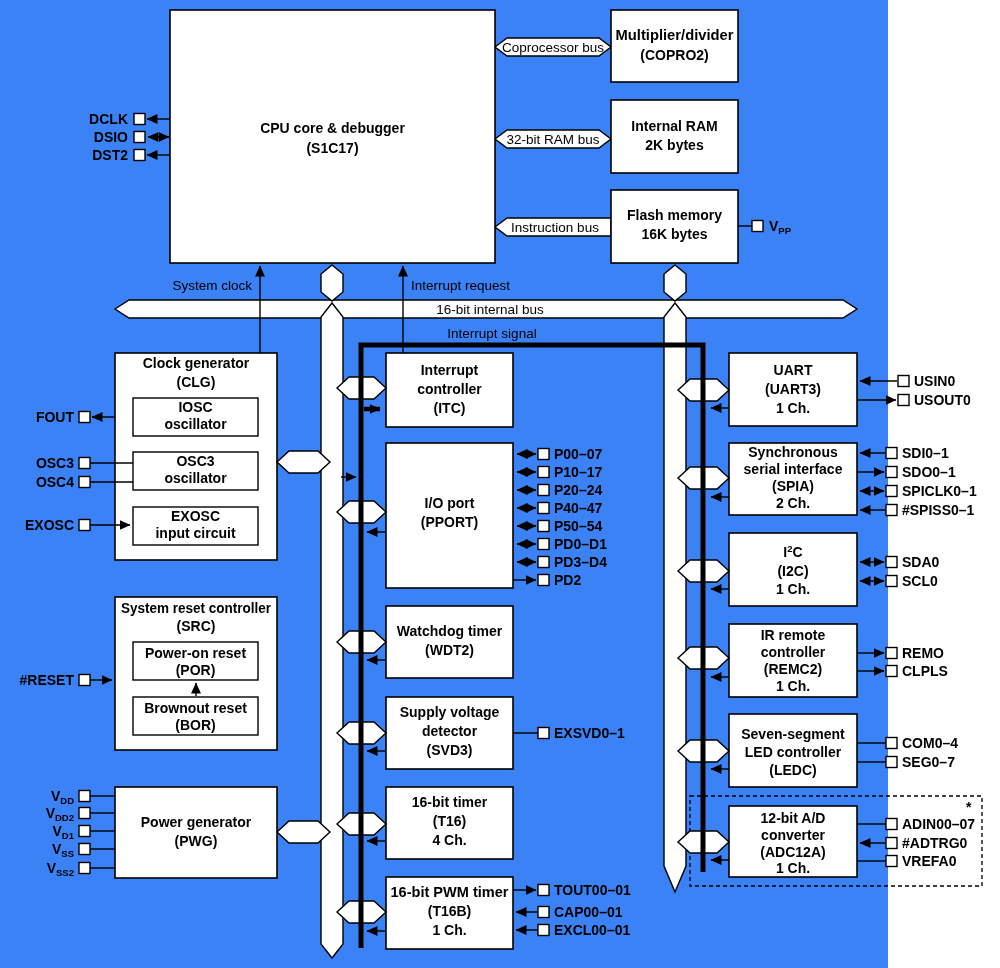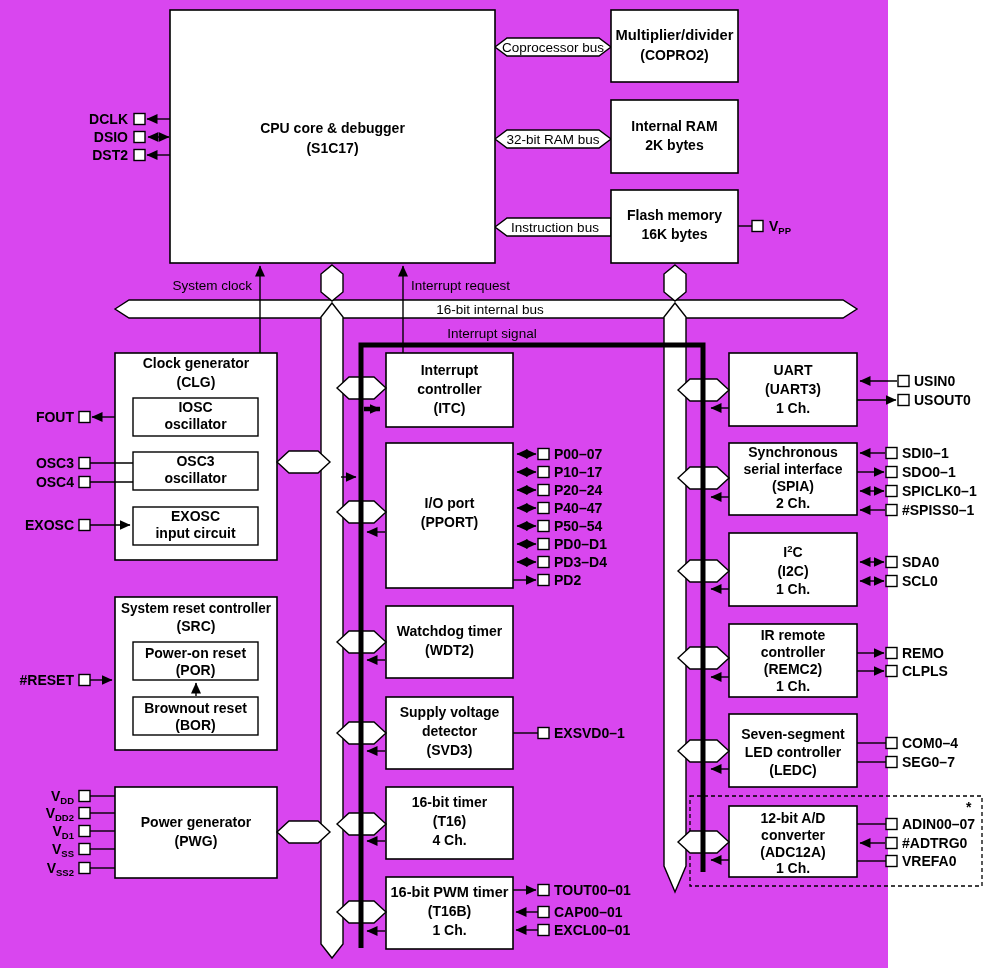--- a/index.html
+++ b/index.html
@@ -1,16 +1,16 @@
 <!DOCTYPE html>
 <html><head>
 <meta charset="utf-8">
 <style>
   html,body{margin:0;padding:0;background:#fff}
-  .stage{width:888px;height:968px;position:relative;background:#d946ef}
+  .stage{width:888px;height:968px;position:relative;background:#3b82f6}
   svg text{font-family:"Liberation Sans","DejaVu Sans",sans-serif;fill:#000}
   .t{font-size:14px;font-weight:bold;text-anchor:middle}
   .bl{font-size:13.5px;text-anchor:middle}
   .bls{font-size:13.5px;text-anchor:start}
   .ble{font-size:13.5px;text-anchor:end}
   .pl{font-size:14px;font-weight:bold;text-anchor:start}
   .pr{font-size:14px;font-weight:bold;text-anchor:end}
   .sub{font-size:9.5px;font-weight:bold}
   .bx{fill:#fff;stroke:#000;stroke-width:1.6}
   .ib{fill:#fff;stroke:#000;stroke-width:1.4}

